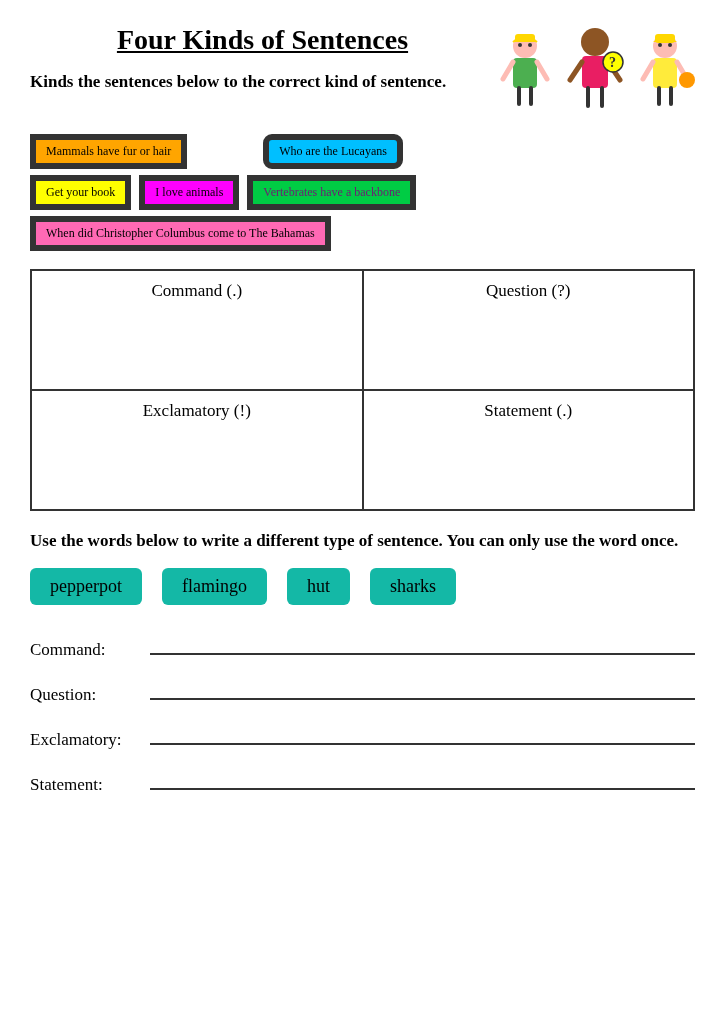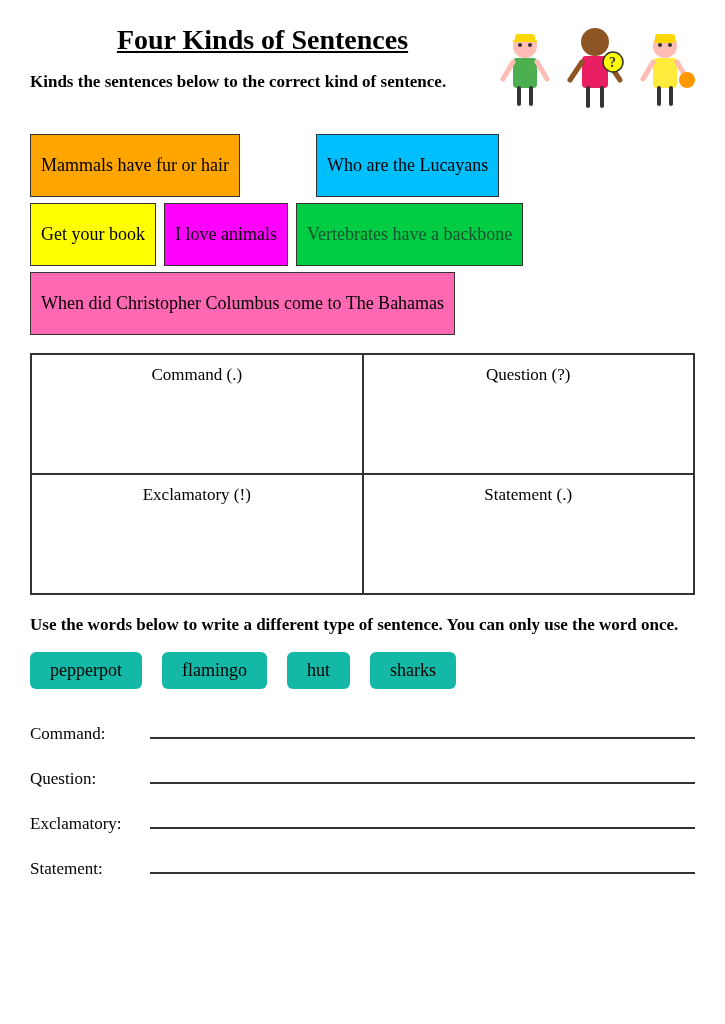--- a/index.html
+++ b/index.html
@@ -61,34 +61,34 @@
 
     .drag-row {
       display: flex;
       flex-wrap: wrap;
       gap: 8px;
       margin-bottom: 6px;
       align-items: center;
     }
 
     .tag {
-      padding: 20px 10px;
-      font-size: 18px;
+      padding: 4px 10px;
+      font-size: 12px;
       font-family: 'Comic Sans MS', cursive;
       font-weight: normal;
-      border: 1px solid #ef4444;
+      border: 6px solid #ef4444;
       cursor: grab;
       display: inline-block;
     }
 
     .tag-orange { background-color: #FFA500; border-color: #333; }
-    .tag-blue { background-color: #00BFFF; border-color: #333; color: #000; }
+    .tag-blue { background-color: #00BFFF; border-color: #333; color: #000; border-radius: 9px; }
     .tag-yellow { background-color: #FFFF00; border-color: #333; text-align: center; }
     .tag-magenta { background-color: #FF00FF; border-color: #333; }
-    .tag-green { background-color: #00CC44; border-color: #333; color: #14532d; }
+    .tag-green { background-color: #00CC44; border-color: #333; color: #701a75; }
     .tag-pink { background-color: #FF69B4; border-color: #333; }
 
     .grid-table {
       width: 100%;
       border-collapse: collapse;
       margin-bottom: 18px;
     }
 
     .grid-table td {
       border: 2px solid #333;

